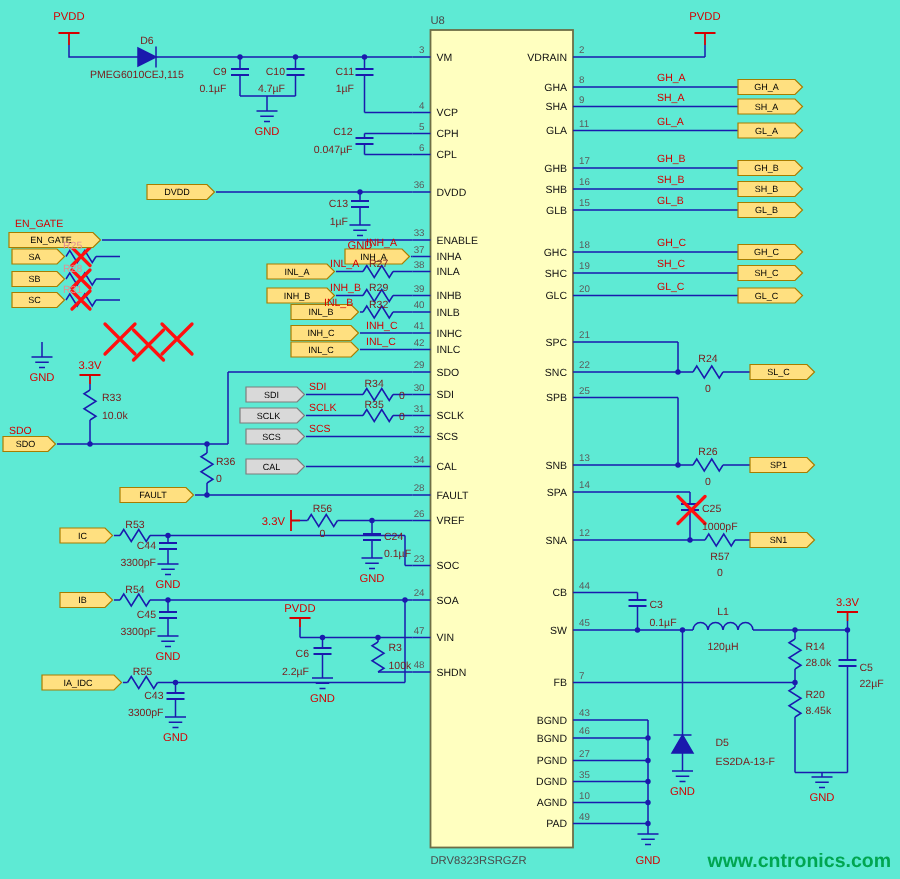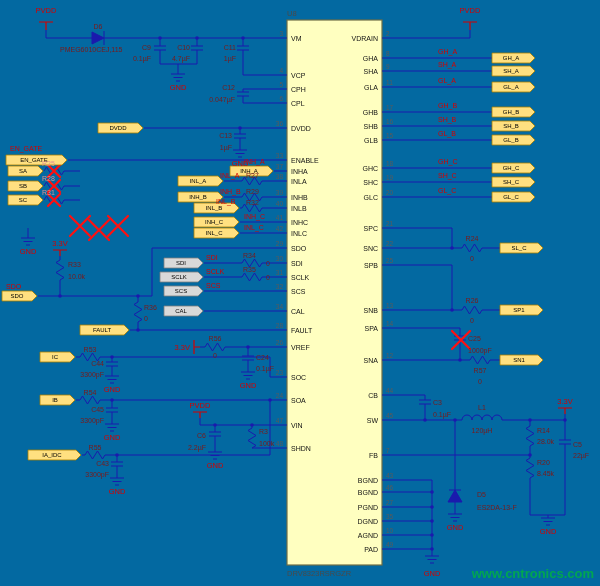--- a/index.html
+++ b/index.html
@@ -1,16 +1,16 @@
 <!DOCTYPE html>
 <html><head>
 <meta charset="utf-8">
 <style>
   html,body{margin:0;padding:0;background:#ffffff;}
-  .canvas{position:relative;width:600px;height:586px;background:#0369a1;overflow:hidden;
+  .canvas{position:relative;width:600px;height:586px;background:#5eead4;overflow:hidden;
           font-family:"Liberation Sans",sans-serif;}
   svg{display:block;}
   text{font-family:"Liberation Sans",sans-serif;}
   .pin{font-size:7px;fill:#111;}
   .num{font-size:6.5px;fill:#5a5a5a;}
   .net{font-size:7px;fill:#d40000;}
   .cmp{font-size:7px;fill:#7a1a1a;}
   .dnp{font-size:7px;fill:#e09090;}
   .pwr{font-size:7.5px;fill:#d40000;}
   .gnd{font-size:7.5px;fill:#d40000;}

